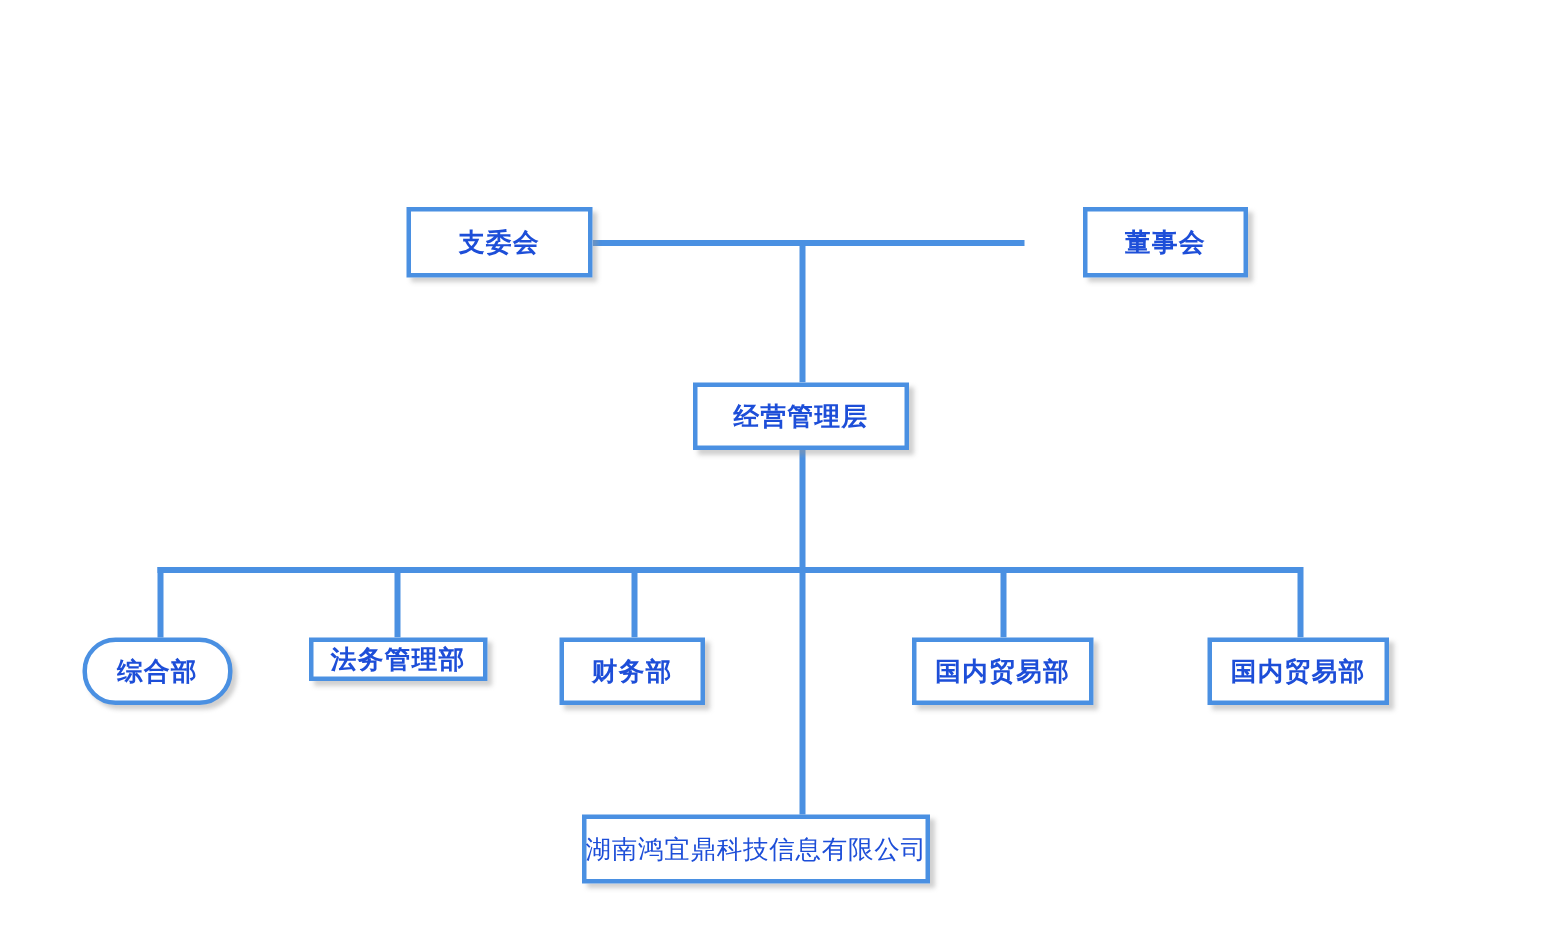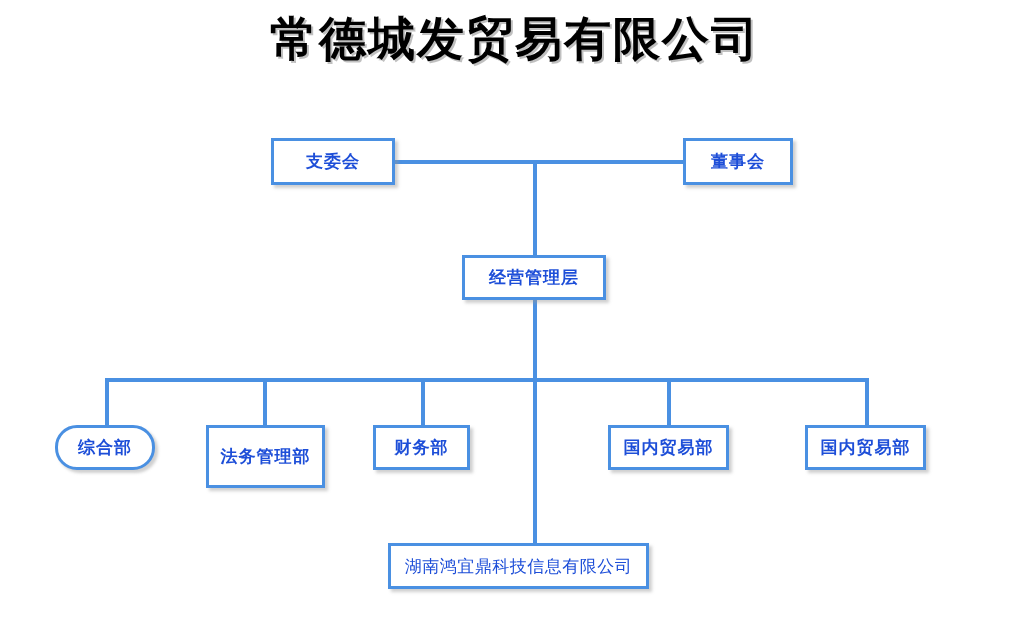--- a/index.html
+++ b/index.html
@@ -63,21 +63,20 @@
   .node.subsidiary {
     font-weight: normal;
     letter-spacing: 0.5px;
   }
 </style>
 </head>
 <body>
 
 <div id="org-chart">
 
-  <div class="chart-title">常德城发贸易有限公司</div>
 
   <div class="line line-h" style="left:395px; top:160px; width:288px;"></div>
 
   <div class="line line-v" style="left:533px; top:160px; height:95px;"></div>
 
   <div class="line line-v" style="left:533px; top:300px; height:78px;"></div>
 
   <div class="line line-h" style="left:105px; top:378px; width:762px;"></div>
 
   <div class="line line-v" style="left:105px; top:378px; height:47px;"></div>
@@ -85,45 +84,45 @@
   <div class="line line-v" style="left:421px; top:378px; height:47px;"></div>
   <div class="line line-v" style="left:667px; top:378px; height:47px;"></div>
   <div class="line line-v" style="left:865px; top:378px; height:47px;"></div>
 
   <div class="line line-v" style="left:533px; top:378px; height:166px;"></div>
 
   <div class="node" style="left:271px; top:138px; width:124px; height:47px;">
     <span>支委会</span>
   </div>
 
-  <div class="node" style="left:683px; top:138px; width:110px; height:47px;">
+  <div class="node" style="left:722px; top:138px; width:110px; height:47px;">
     <span>董事会</span>
   </div>
 
   <div class="node" style="left:462px; top:255px; width:144px; height:45px;text-align:right;">
     <span>经营管理层</span>
   </div>
 
   <div class="node" style="left:55px; top:425px; width:100px; height:45px;border-radius:22px;">
     <span>综合部</span>
   </div>
 
-  <div class="node" style="left:206px; top:425px; width:119px; height:63px;">
+  <div class="node" style="left:206px; top:425px; width:119px; height:29px;">
     <span>法务管理部</span>
   </div>
 
   <div class="node" style="left:373px; top:425px; width:97px; height:45px;justify-content:center;">
     <span>财务部</span>
   </div>
 
   <div class="node" style="left:608px; top:425px; width:121px; height:45px;text-align:center;">
     <span>国内贸易部</span>
   </div>
 
   <div class="node" style="left:805px; top:425px; width:121px; height:45px;">
     <span>国内贸易部</span>
   </div>
 
-  <div class="node subsidiary" style="left:388px; top:543px; width:261px; height:46px;">
+  <div class="node subsidiary" style="left:388px; top:543px; width:232px; height:46px;">
     <span>湖南鸿宜鼎科技信息有限公司</span>
   </div>
 
 </div>
 
 </body></html>

